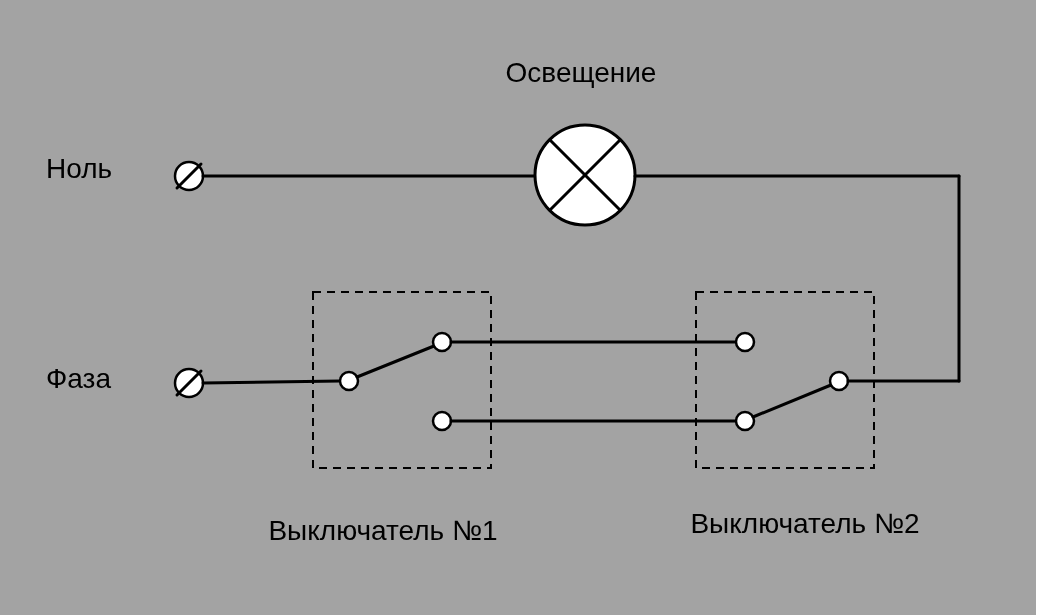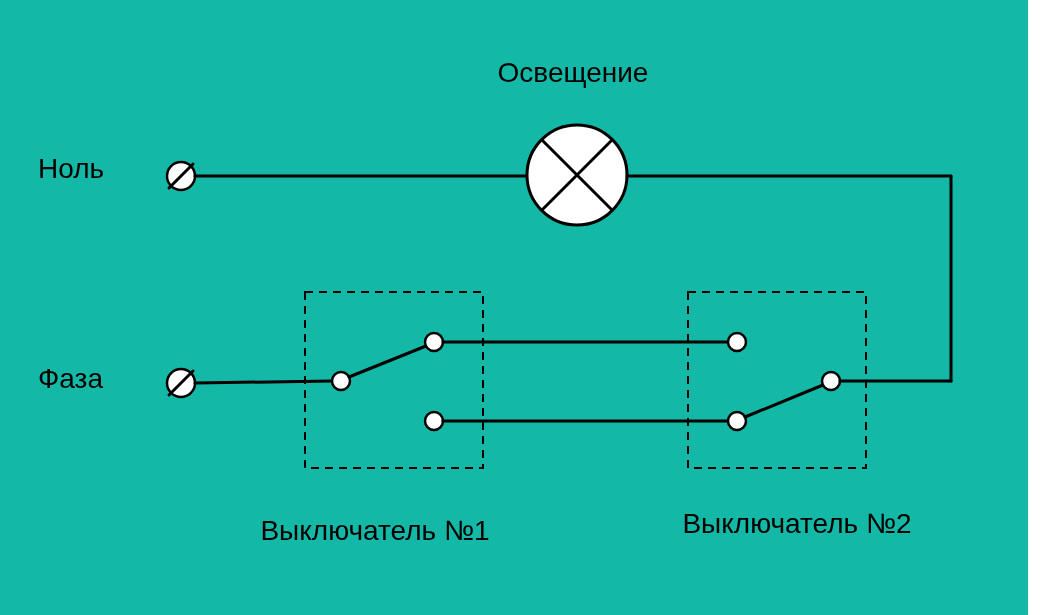--- a/index.html
+++ b/index.html
@@ -5,22 +5,23 @@
   html, body {
     margin: 0;
     padding: 0;
     background: #ffffff;
     font-family: "Liberation Sans", sans-serif;
   }
   .stage {
     position: relative;
     width: 1028px;
     height: 615px;
-    background: #14b8a6;
+    background: #a3a3a3;
     overflow: hidden;
+    padding-left: 8px;
   }
   svg text {
     font-family: "Liberation Sans", sans-serif;
     fill: #000000;
   }
   .wire {
     stroke: #000000;
     stroke-width: 3;
     fill: none;
     stroke-linecap: round;

